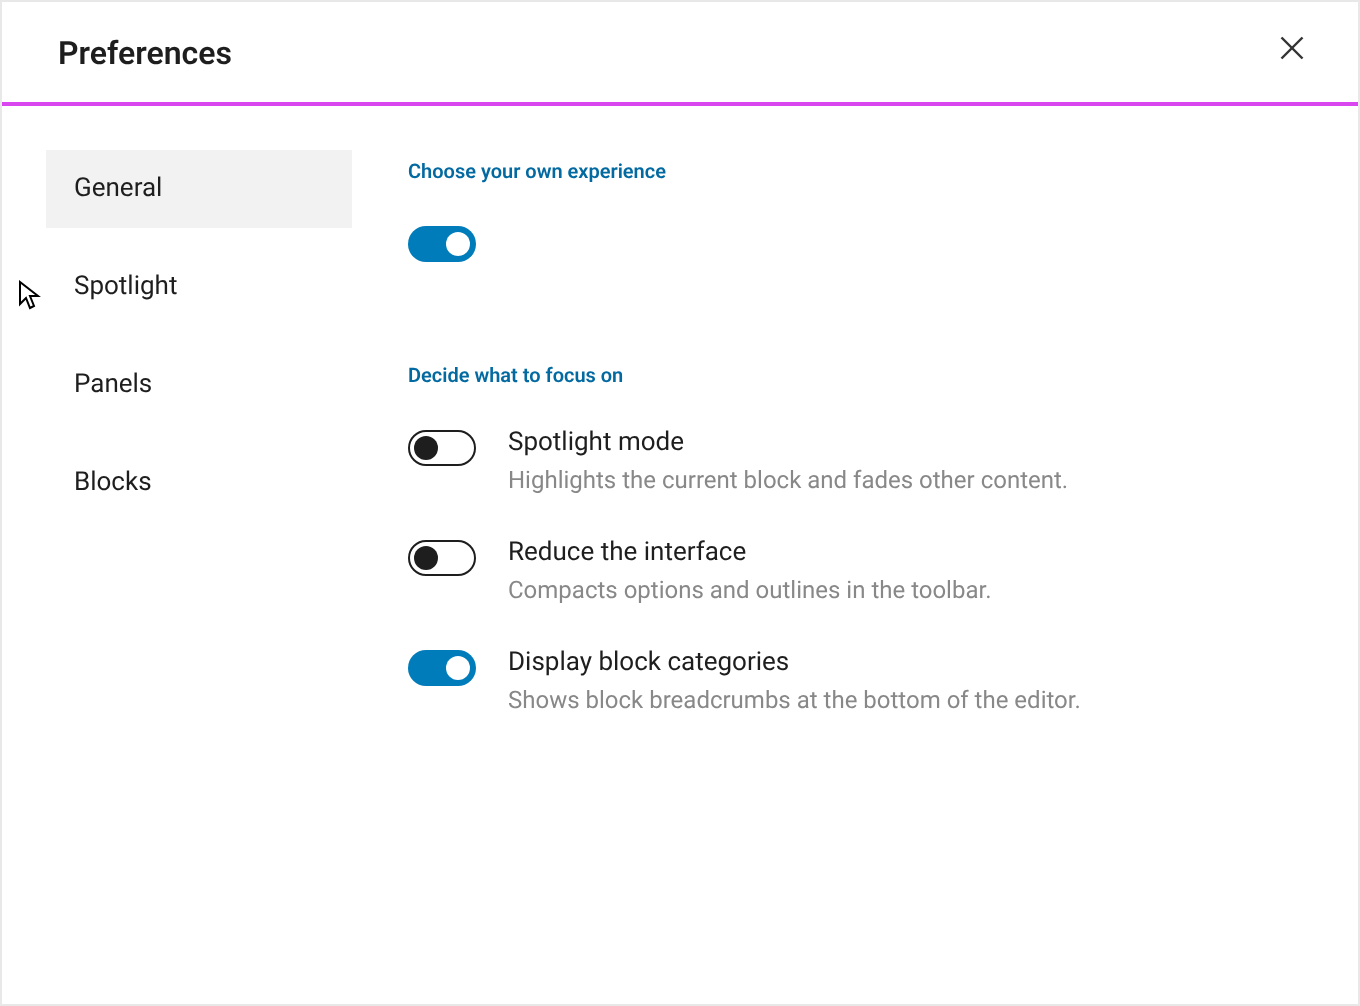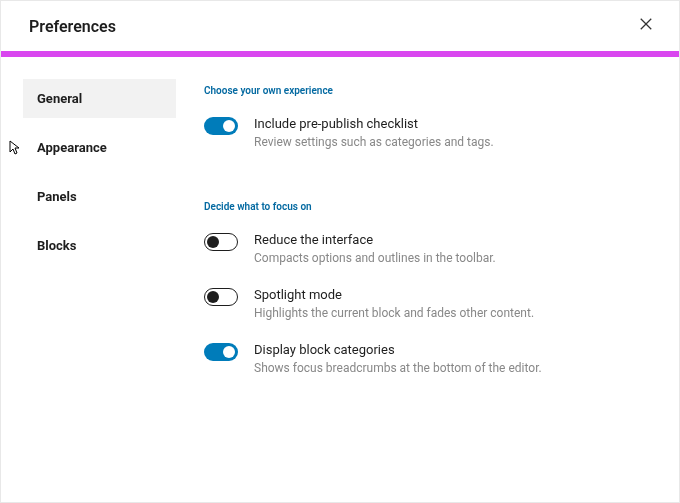--- a/index.html
+++ b/index.html
@@ -16,21 +16,21 @@
       background: #fff;
       display: flex;
       flex-direction: column;
       border: 1px solid #e8e8e8;
     }
     .header {
       display: flex;
       align-items: center;
       justify-content: space-between;
       padding: 14px 24px 14px 28px;
-      border-bottom: 6px solid #d946ef;
+      border-bottom: 2px solid #d946ef;
     }
     .title {
       font-size: 16px;
       font-weight: 600;
       color: #1e1e1e;
     }
     .close-icon {
       width: 18px;
       height: 18px;
       cursor: pointer;
@@ -44,21 +44,20 @@
     .sidebar {
       width: 175px;
       padding-left: 22px;
     }
     .tab {
       padding: 12px 14px;
       font-size: 13px;
       color: #1e1e1e;
       cursor: pointer;
       margin-bottom: 10px;
-      font-weight: bold;
     }
     .tab.active {
       background: #f2f2f2;
     }
     .content {
       flex: 1;
       padding: 6px 40px 0 28px;
     }
     .section-heading {
       font-size: 10px;
@@ -142,71 +141,67 @@
       </svg>
     </span>
   </div>
 
   <div class="body">
     <div class="sidebar">
       <div class="tab active">
         <span>General</span>
       </div>
       <div class="tab">
-        <span>Appearance</span>
+        <span>Spotlight</span>
       </div>
       <div class="tab">
         <span>Panels</span>
       </div>
       <div class="tab">
         <span>Blocks</span>
       </div>
     </div>
 
     <div class="content">
       <div class="section">
         <h2 class="section-heading">Choose your own experience</h2>
         <div class="option">
           <div class="toggle on">
             <div class="knob"></div>
           </div>
-          <div class="option-text">
-            <div class="option-label">Include pre-publish checklist</div>
-            <div class="option-desc">Review settings such as categories and tags.</div>
-          </div>
         </div>
       </div>
 
       <div class="section">
         <h2 class="section-heading">Decide what to focus on</h2>
+        <div class="option">
+          <div class="toggle off">
+            <div class="knob"></div>
+          </div>
+          <div class="option-text">
+            <div class="option-label">Spotlight mode</div>
+            <div class="option-desc">Highlights the current block and fades other content.</div>
+          </div>
+        </div>
         <div class="option">
           <div class="toggle off">
             <div class="knob"></div>
           </div>
           <div class="option-text">
             <div class="option-label">Reduce the interface</div>
             <div class="option-desc">Compacts options and outlines in the toolbar.</div>
           </div>
         </div>
         <div class="option">
-          <div class="toggle off">
-            <div class="knob"></div>
-          </div>
-          <div class="option-text">
-            <div class="option-label">Spotlight mode</div>
-            <div class="option-desc">Highlights the current block and fades other content.</div>
-          </div>
-        </div>
-        <div class="option">
           <div class="toggle on">
             <div class="knob"></div>
           </div>
           <div class="option-text">
             <div class="option-label">Display block categories</div>
-            <div class="option-desc">Shows focus breadcrumbs at the bottom of the editor.</div>
+            <div class="option-desc">Shows block breadcrumbs at the bottom of the editor.</div>
           </div>
         </div>
       </div>
     </div>
   </div>
 </div>
 
 <svg class="cursor" viewBox="0 0 12 16">
   <path d="M1 1 L1 12 L4 9 L6 14 L8 13 L6 8 L10 8 Z" fill="#fff" stroke="#000" stroke-width="1"></path>
 </svg>

